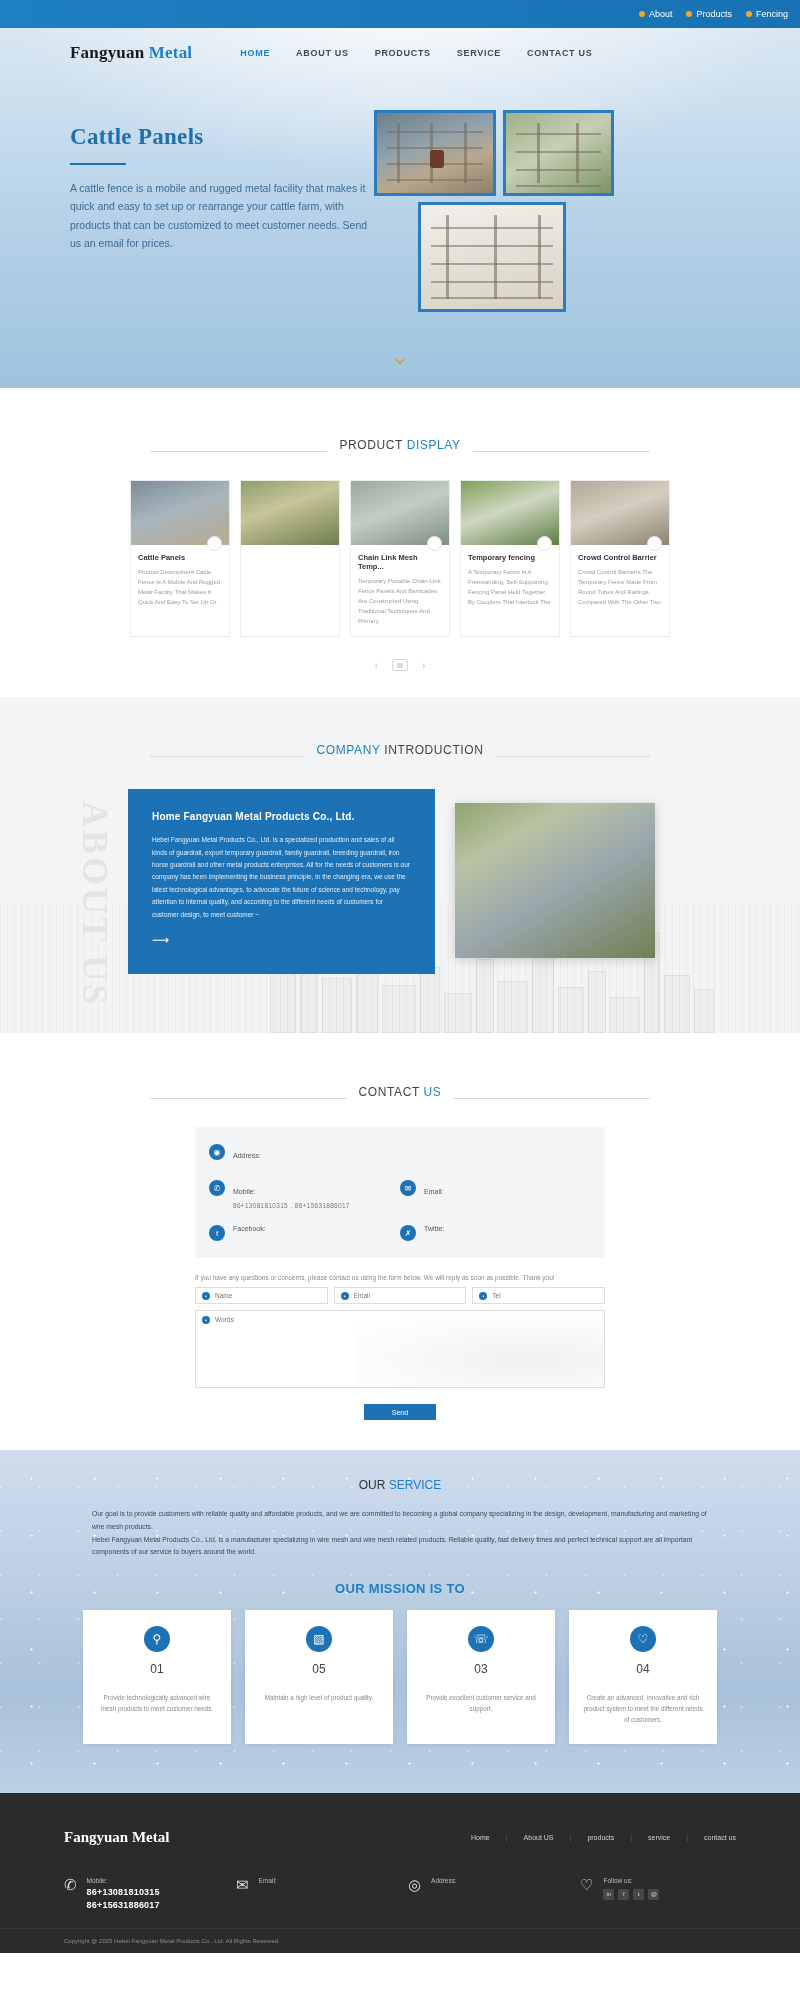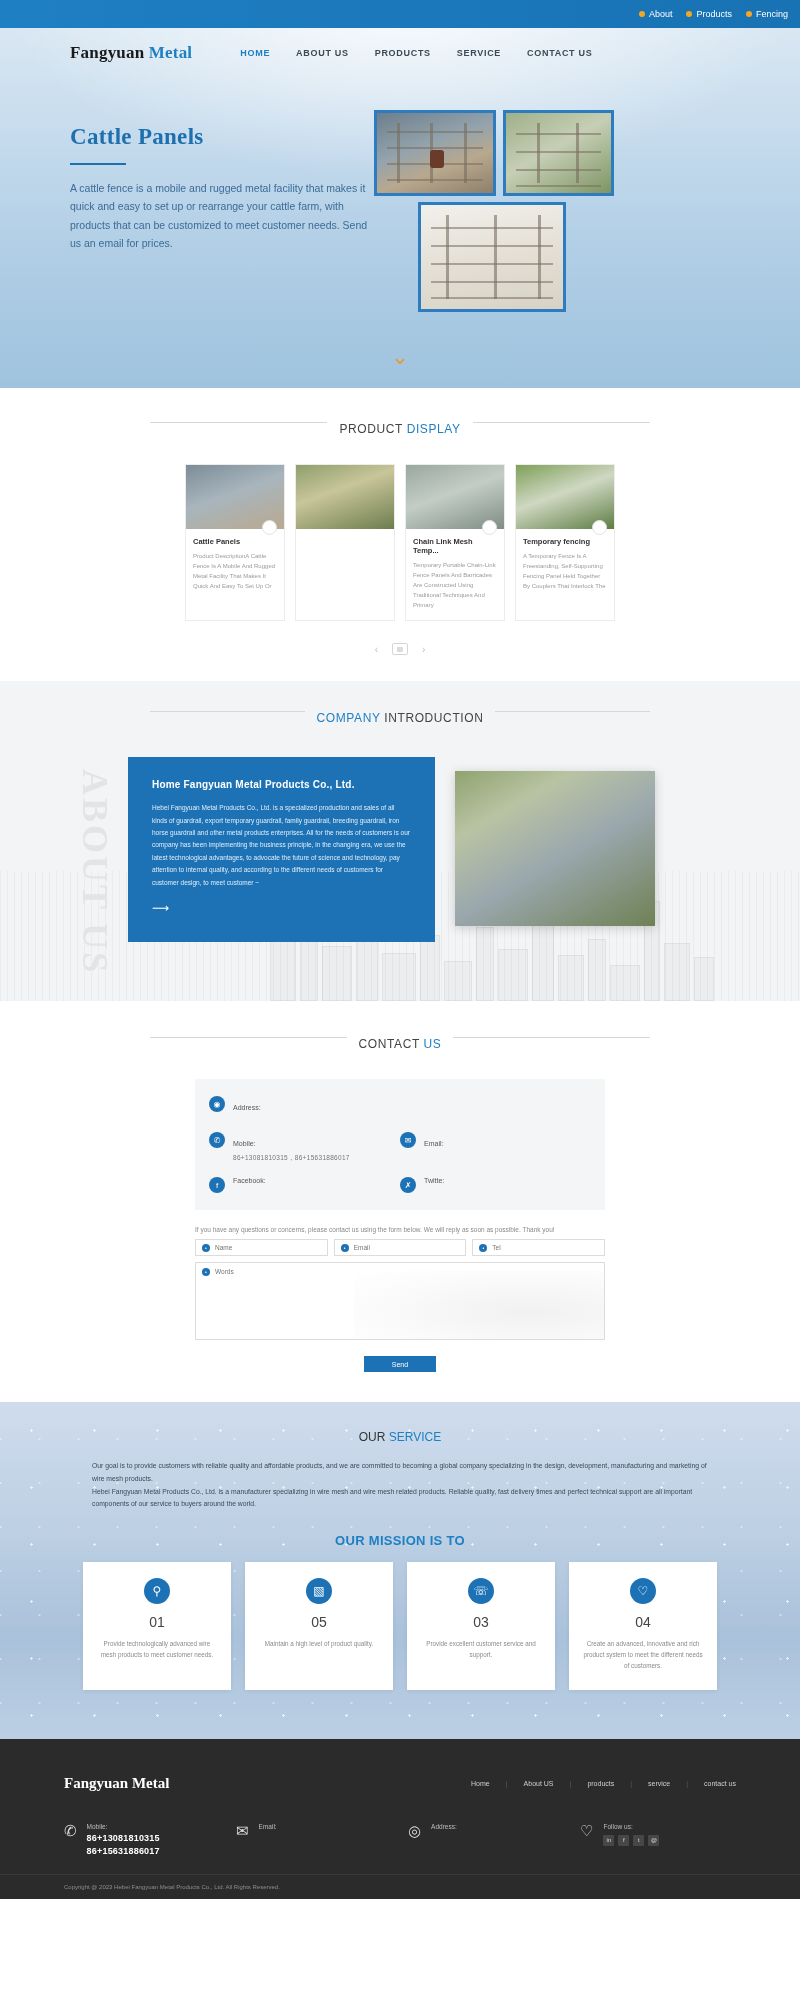--- a/index.html
+++ b/index.html
@@ -109,22 +109,22 @@
     position: absolute; left: 46%; top: 46%; width: 14px; height: 18px;
     background: #6b3b2a; border-radius: 3px;
   }
   .hero-chevron {
     position: absolute; left: 50%; bottom: 20px; transform: translateX(-50%);
     color: #e79a33; font-size: 22px; line-height: 1;
   }
 
   
   .sec-head {
-    display: flex; align-items: flex-start; justify-content: center; gap: 12px;
-    margin: 0 auto; width: 500px;
+    display: flex; align-items: flex-end; justify-content: center; gap: 12px;
+    margin: 16px auto; width: 500px;
   }
   .sec-head .line { flex: 1; height: 1px; background: #d7d7d7; }
   .sec-title { font-size: 12px; letter-spacing: .6px; color: #444; white-space: nowrap; }
   .sec-title .blue { color: #1e7fc2; }
 
   
   .products { background: #fff; padding: 34px 0 26px; }
   .prod-grid {
     display: flex; gap: 10px; justify-content: center; margin-top: 28px;
   }
@@ -246,21 +246,21 @@
   .svc-cards { display: flex; gap: 14px; justify-content: center; position: relative; z-index: 2; }
   .svc-card {
     width: 148px; background: #fff; padding: 16px 14px 18px; text-align: center;
     box-shadow: 0 1px 4px rgba(0,0,0,.07);
   }
   .svc-ico {
     width: 26px; height: 26px; border-radius: 50%; background: #1d72b5;
     margin: 0 auto 10px; display: flex; align-items: center; justify-content: center;
     color: #fff; font-size: 12px;
   }
-  .svc-num { font-size: 14px; color: #444; margin-bottom: 8px; }
+  .svc-num { font-size: 12px; color: #444; margin-bottom: 16px; }
   .svc-txt { font-size: 6.3px; line-height: 1.8; color: #8a8a8a; }
 
   
   .footer { background: #2b2b2b; color: #fff; padding: 22px 0 0; }
   .f-top { display: flex; align-items: center; padding: 0 48px 0 64px; height: 46px; }
   .f-brand { font-size: 15px; font-family: "Liberation Serif", serif; font-weight: bold; }
   .f-nav { margin-left: auto; display: flex; align-items: center; gap: 0; }
   .f-nav a { font-size: 7px; color: #cfcfcf; text-decoration: none; padding: 0 16px; }
   .f-nav span { color: #5a5a5a; font-size: 7px; }
   .f-mid {
@@ -387,20 +387,28 @@
           <div class="prod-name">Chain Link Mesh Temp...</div>
           <div class="prod-desc">Temporary Portable Chain-Link Fence Panels And Barricades Are Constructed Using Traditional Techniques And Primary</div>
         </div>
       </div>
       <div class="prod-card">
         <div class="prod-img p3"></div>
         <div class="prod-body">
           <div class="prod-circle"></div>
           <div class="prod-name">Temporary fencing</div>
           <div class="prod-desc">A Temporary Fence Is A Freestanding, Self-Supporting Fencing Panel Held Together By Couplers That Interlock The</div>
+        </div>
+      </div>
+      <div class="prod-card">
+        <div class="prod-img p5"></div>
+        <div class="prod-body">
+          <div class="prod-circle"></div>
+          <div class="prod-name">Crowd Control Barrier</div>
+          <div class="prod-desc">Crowd Control BarrierIs The Temporary Fence Made From Round Tubes And Railings, Compared With The Other Two</div>
         </div>
       </div>
     </div>
 
     <div class="pager">
       <span class="pg-arrow">‹</span>
       <span class="pg-box">III</span>
       <span class="pg-arrow">›</span>
     </div>
   </div>

